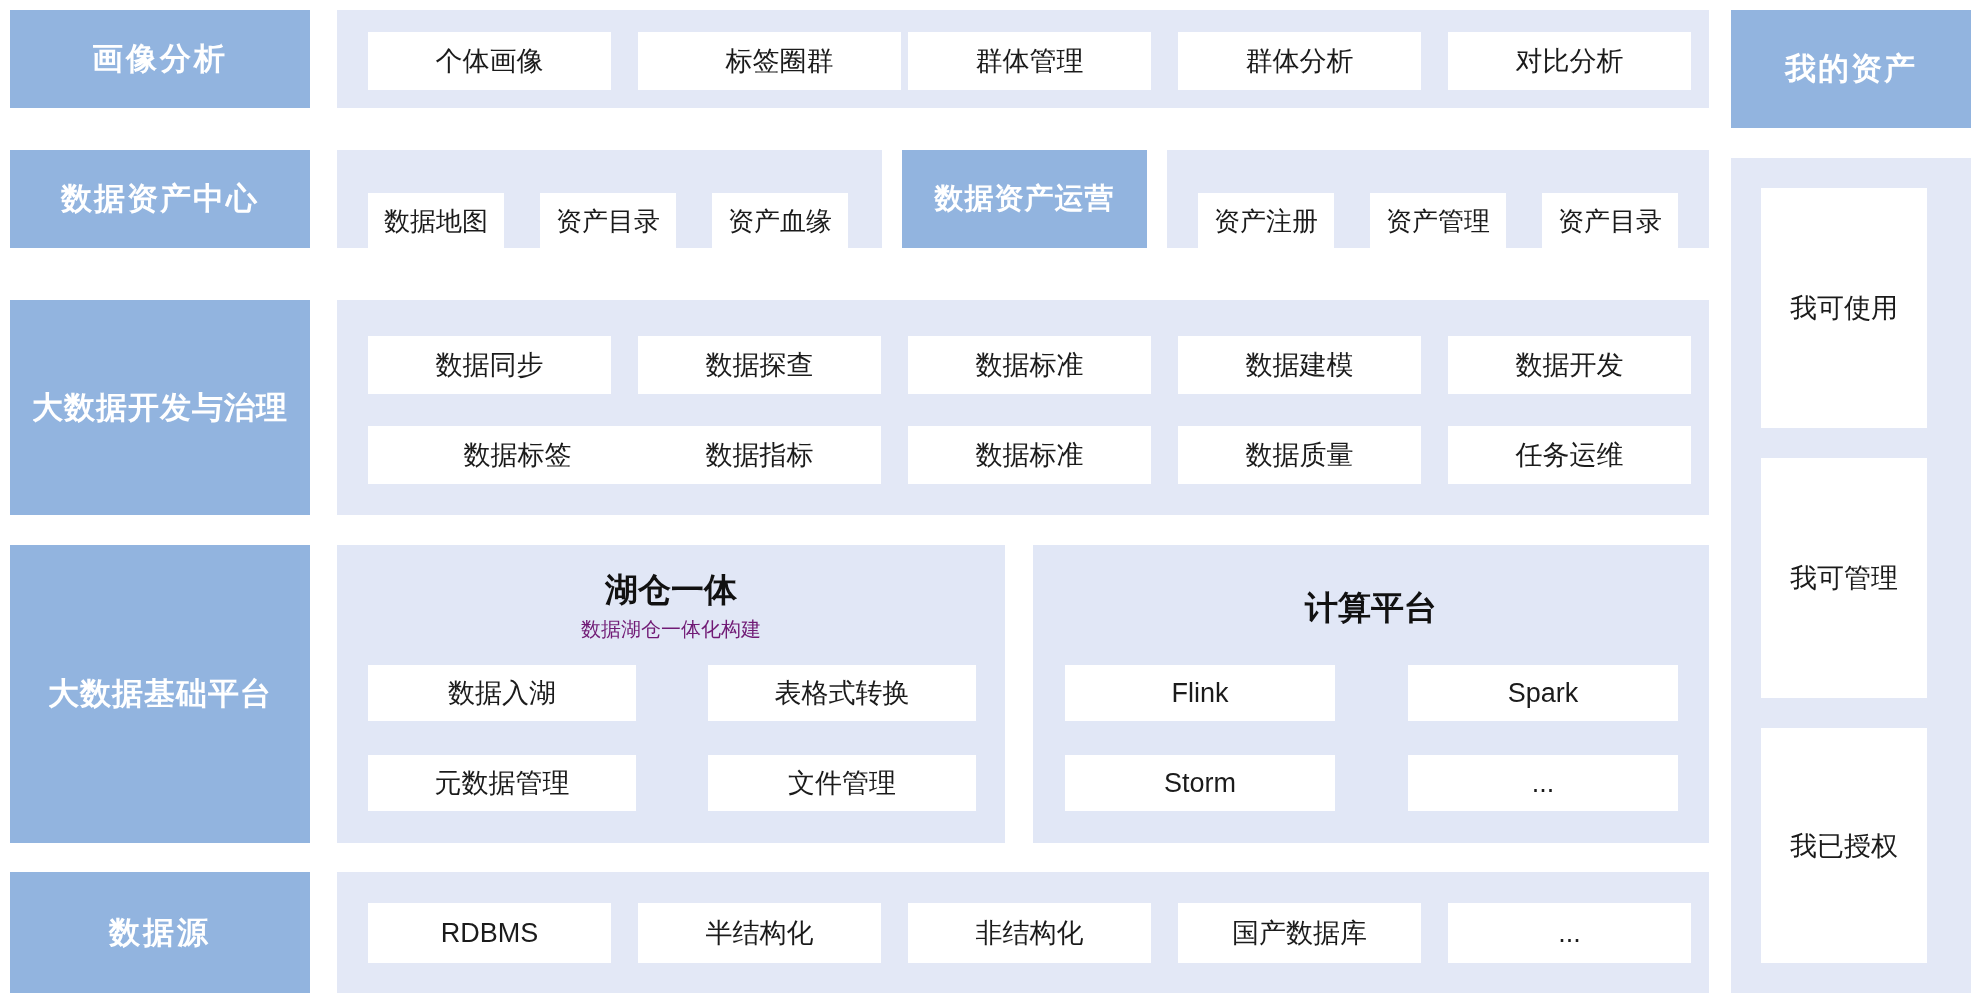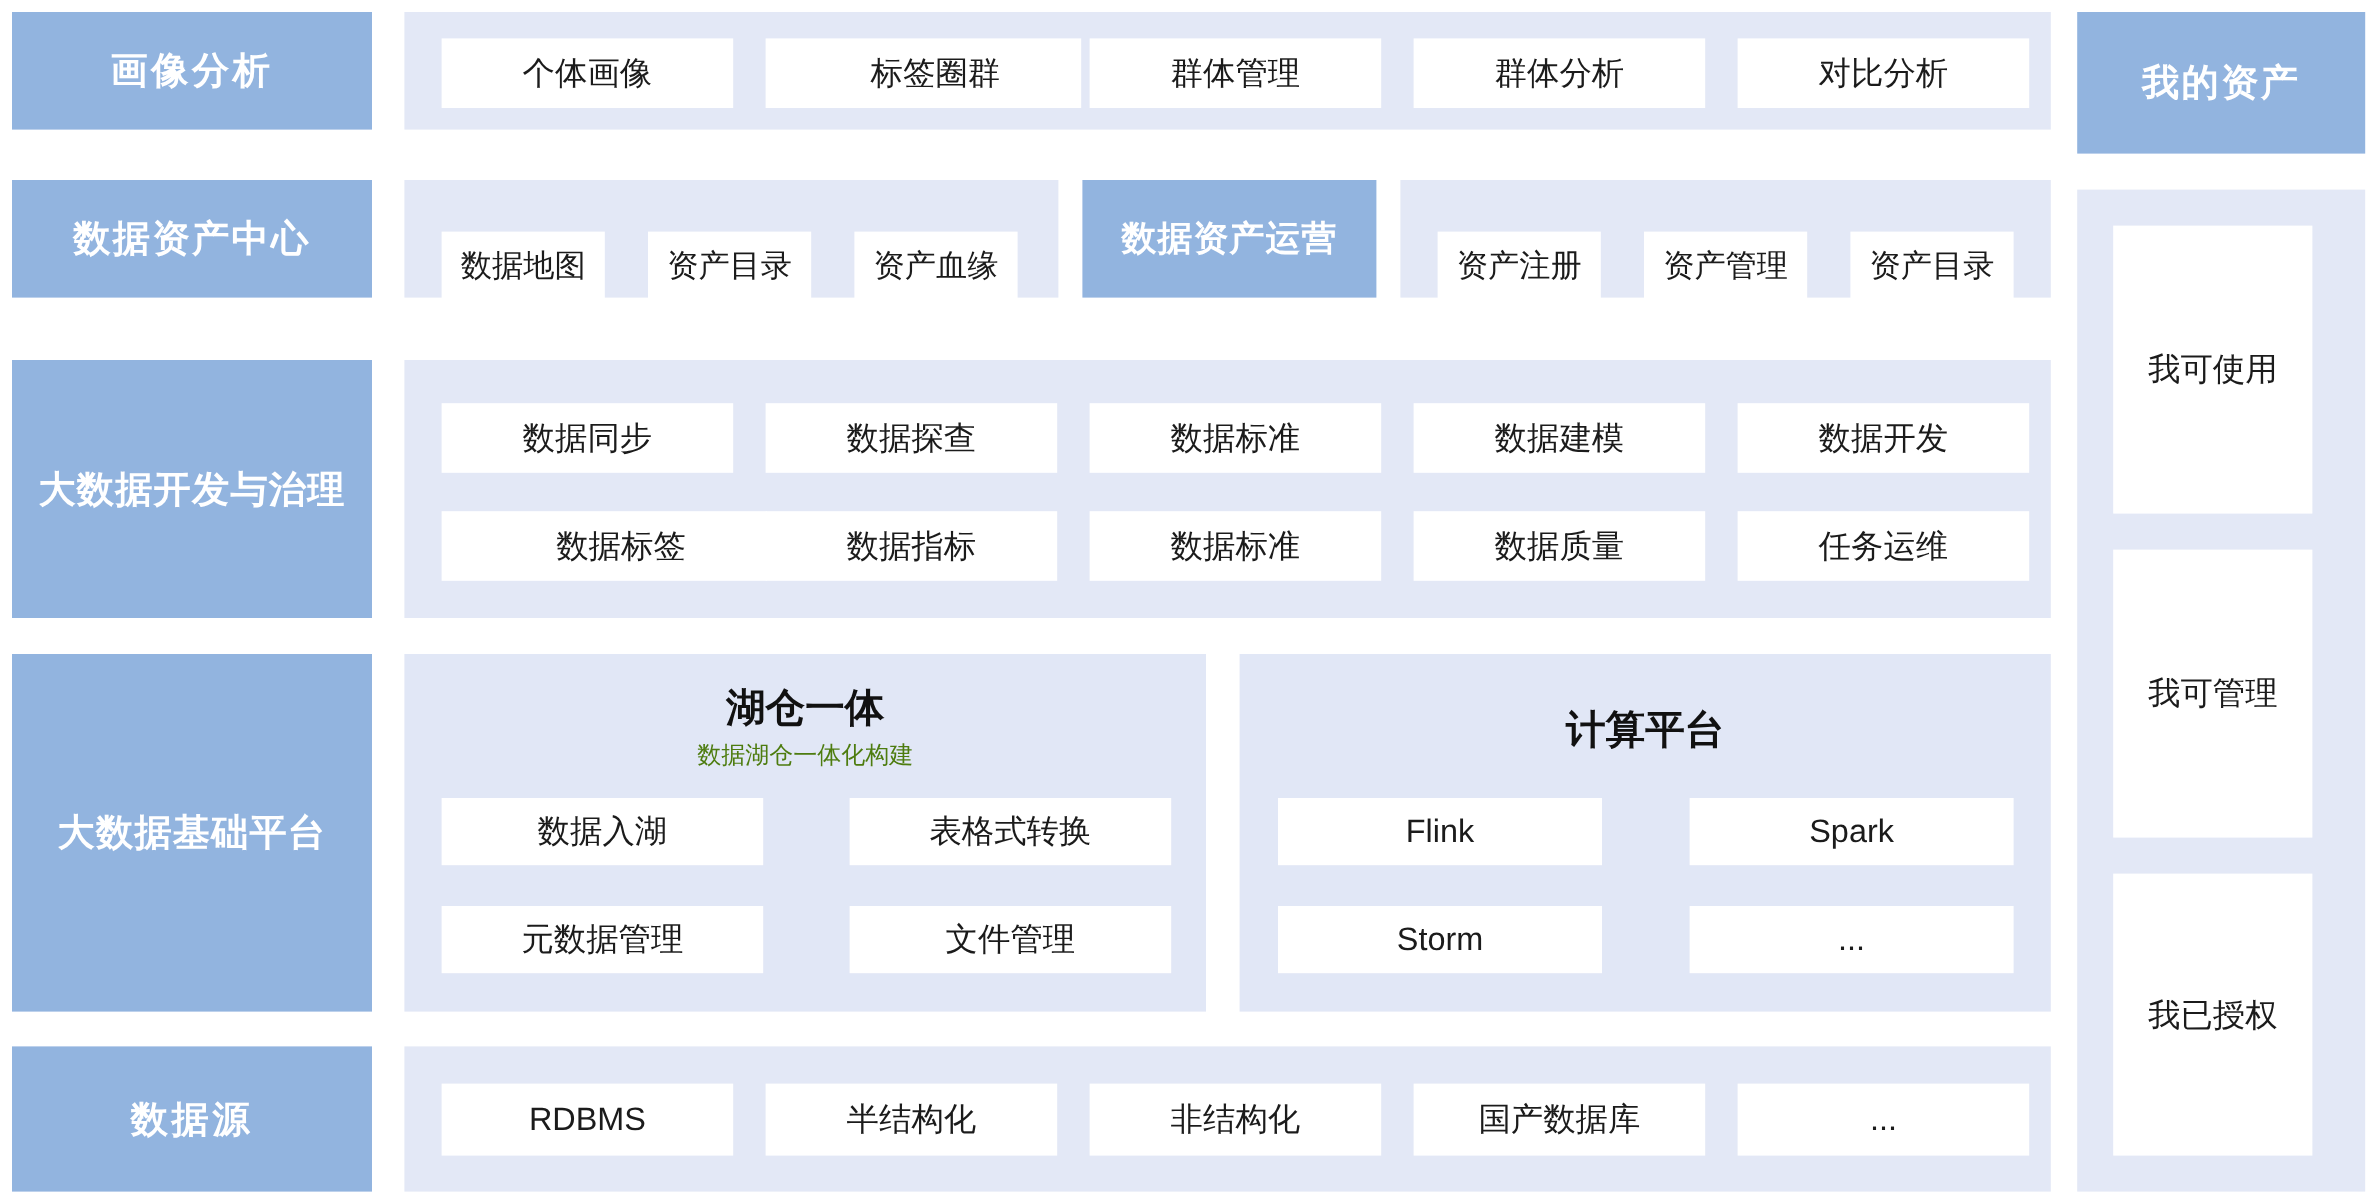--- a/index.html
+++ b/index.html
@@ -83,21 +83,21 @@
     color: #111111;
     font-weight: bold;
     font-size: 33px;
     line-height: 1.1;
     width: 100%;
     left: 0;
   }
   .group-subtitle {
     position: absolute;
     text-align: center;
-    color: #4d7c0f;
+    color: #701a75;
     font-size: 20px;
     width: 100%;
     left: 0;
   }
 
   
   .side-header {
     position: absolute;
     left: 1731px;
     top: 10px;

